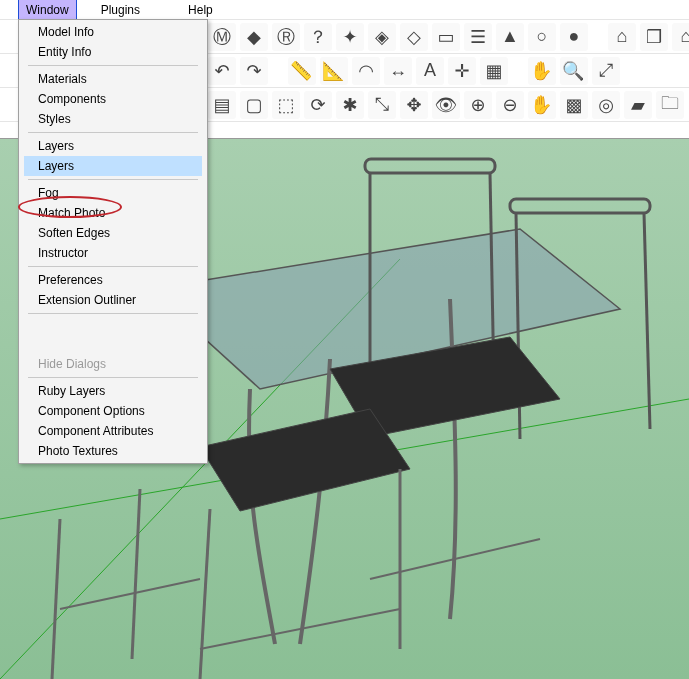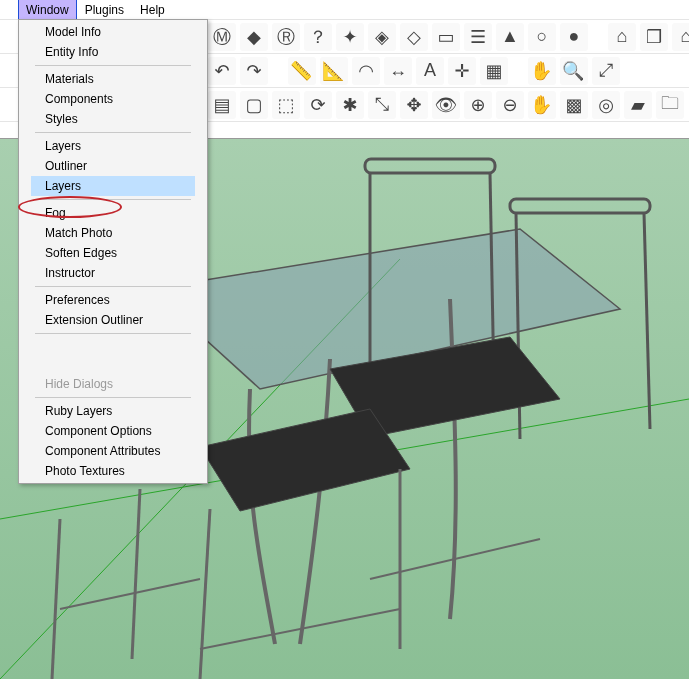--- a/index.html
+++ b/index.html
@@ -14,21 +14,21 @@
   }
   .menubar {
     height: 20px;
     display: flex;
     align-items: center;
     background: #fff;
     border-bottom: 1px solid #e5e5e5;
     padding-left: 18px;
   }
   .menubar .menu-item {
-    padding: 2px 8px;
+    padding: 2px 24px;
     cursor: default;
   }
   .menubar .menu-item.active {
     background: #c4b5fd;
     border: 1px solid #1d4ed8;
     padding: 16px 7px;
   }
   .toolbar-area {
     position: absolute;
     left: 0; right: 0; top: 20px;
@@ -66,21 +66,21 @@
   .viewport svg { position: absolute; left: 0; top: 0; }
   .dropdown {
     position: absolute;
     left: 18px;
     top: 19px;
     width: 190px;
     background: #f4f4f4;
     border: 1px solid #a0a0a0;
     box-shadow: 2px 2px 4px rgba(0,0,0,0.25);
     z-index: 100;
-    padding: 2px 12px;
+    padding: 2px 5px;
   }
   .dropdown .dd-item {
     padding: 3px 14px;
     cursor: default;
     color: #000;
   }
   .dropdown .dd-item.highlight {
     background: #bfe0ff;
   }
   .dropdown .dd-item.disabled {
@@ -207,21 +207,20 @@
 
 <div class="dropdown" id="dropdown">
     <div class="dd-item">Model Info</div>
     <div class="dd-item">Entity Info</div>
     <div class="dd-sep"></div>
     <div class="dd-item">Materials</div>
     <div class="dd-item">Components</div>
     <div class="dd-item">Styles</div>
     <div class="dd-sep"></div>
     <div class="dd-item">Layers</div>
-    <div class="dd-item">Outliner</div>
     <div class="dd-item highlight">Layers</div>
     <div class="dd-sep"></div>
     <div class="dd-item">Fog</div>
     <div class="dd-item">Match Photo</div>
     <div class="dd-item">Soften Edges</div>
     <div class="dd-item">Instructor</div>
     <div class="dd-sep"></div>
     <div class="dd-item">Preferences</div>
     <div class="dd-item">Extension Outliner</div>
     <div class="dd-sep"></div>

